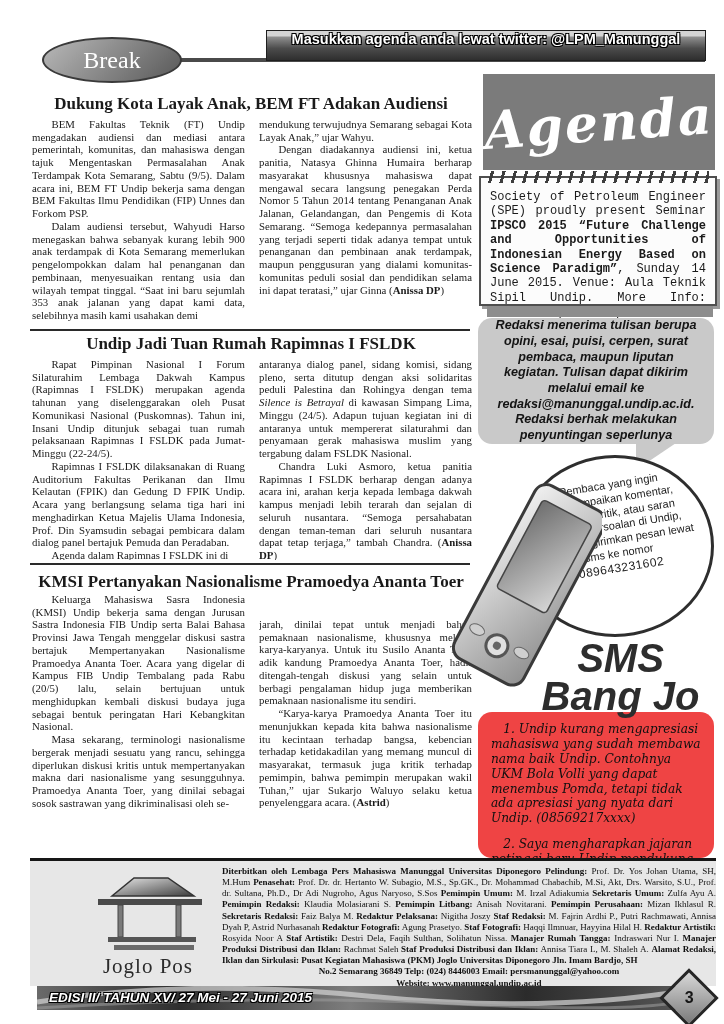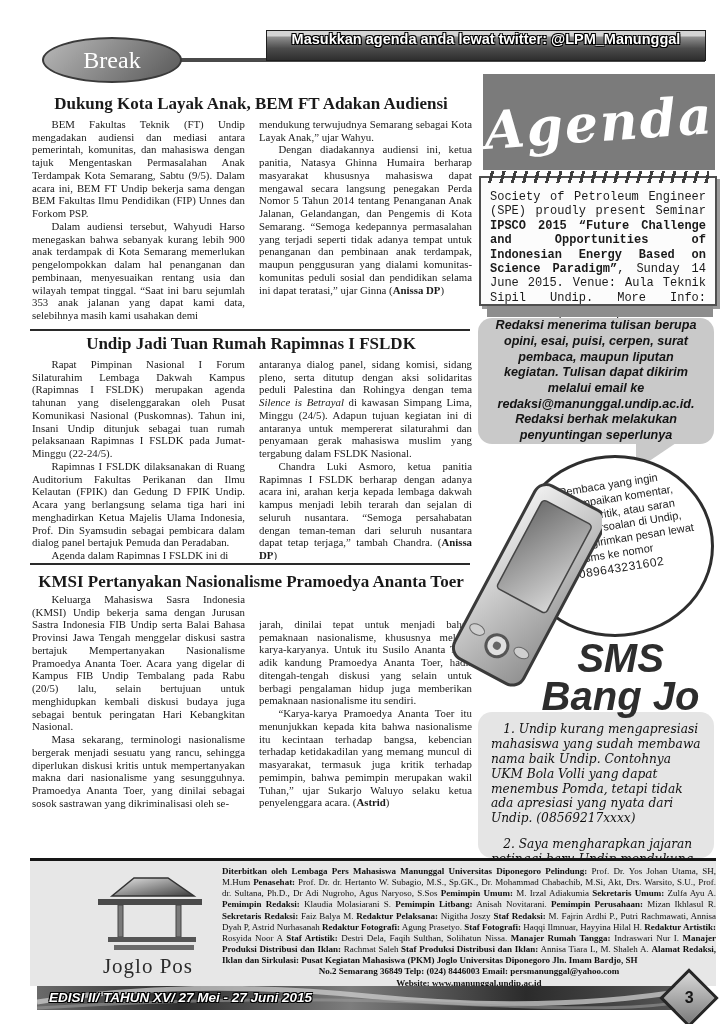--- a/index.html
+++ b/index.html
@@ -53,21 +53,21 @@
   .sms-circle-text{position:absolute;left:14px;top:20px;width:164px;transform:rotate(-9deg);
         font-family:"Liberation Sans",sans-serif;font-size:11px;line-height:1.25;text-align:center;color:#222;}
   .sms-number{font-size:12px;letter-spacing:.5px;}
   .phone-wrap{position:absolute;left:452px;top:478px;z-index:2;}
   .sms-title{position:absolute;left:528px;top:592px;width:185px;text-align:center;z-index:3;
         font-family:"Liberation Sans",sans-serif;font-weight:bold;font-style:italic;color:#2d2d2d;line-height:.95;margin-top:47px;}
   .sms-title .l1{font-size:40px;}
   .sms-title .l2{font-size:40px;}
 
   
-  .sms-box{position:absolute;left:478px;top:712px;width:236px;height:146px;background:#e5e5e5;
+  .sms-box{position:absolute;left:478px;top:712px;width:236px;height:146px;background:#ef4444;
         border-radius:14px;padding:10px 13px;box-sizing:border-box;font-family:"DejaVu Serif",serif;
         font-style:italic;font-size:12.2px;line-height:1.22;color:#101010;overflow:hidden;}
   .sms-box .para{text-indent:1em;margin-bottom:11px;text-align:left;}
 
   
   .footer-box{position:absolute;left:30px;top:858px;width:686px;height:128px;background:#e7e7e7;
         border-top:3px solid #161616;box-sizing:border-box;display:flex;}
   .logo-area{width:148px;display:flex;flex-direction:column;align-items:center;justify-content:center;padding-top:4px;margin-left:44px;}
   .logo-text{font-size:21px;letter-spacing:1px;color:#2b2b2b;margin-top:-2px;}
   .masthead{flex:1;padding:5px 0 2px 0;font-size:9px;line-height:1.24;text-align:justify;color:#101010;overflow:hidden;font-family:Liberation Serif, serif;}

